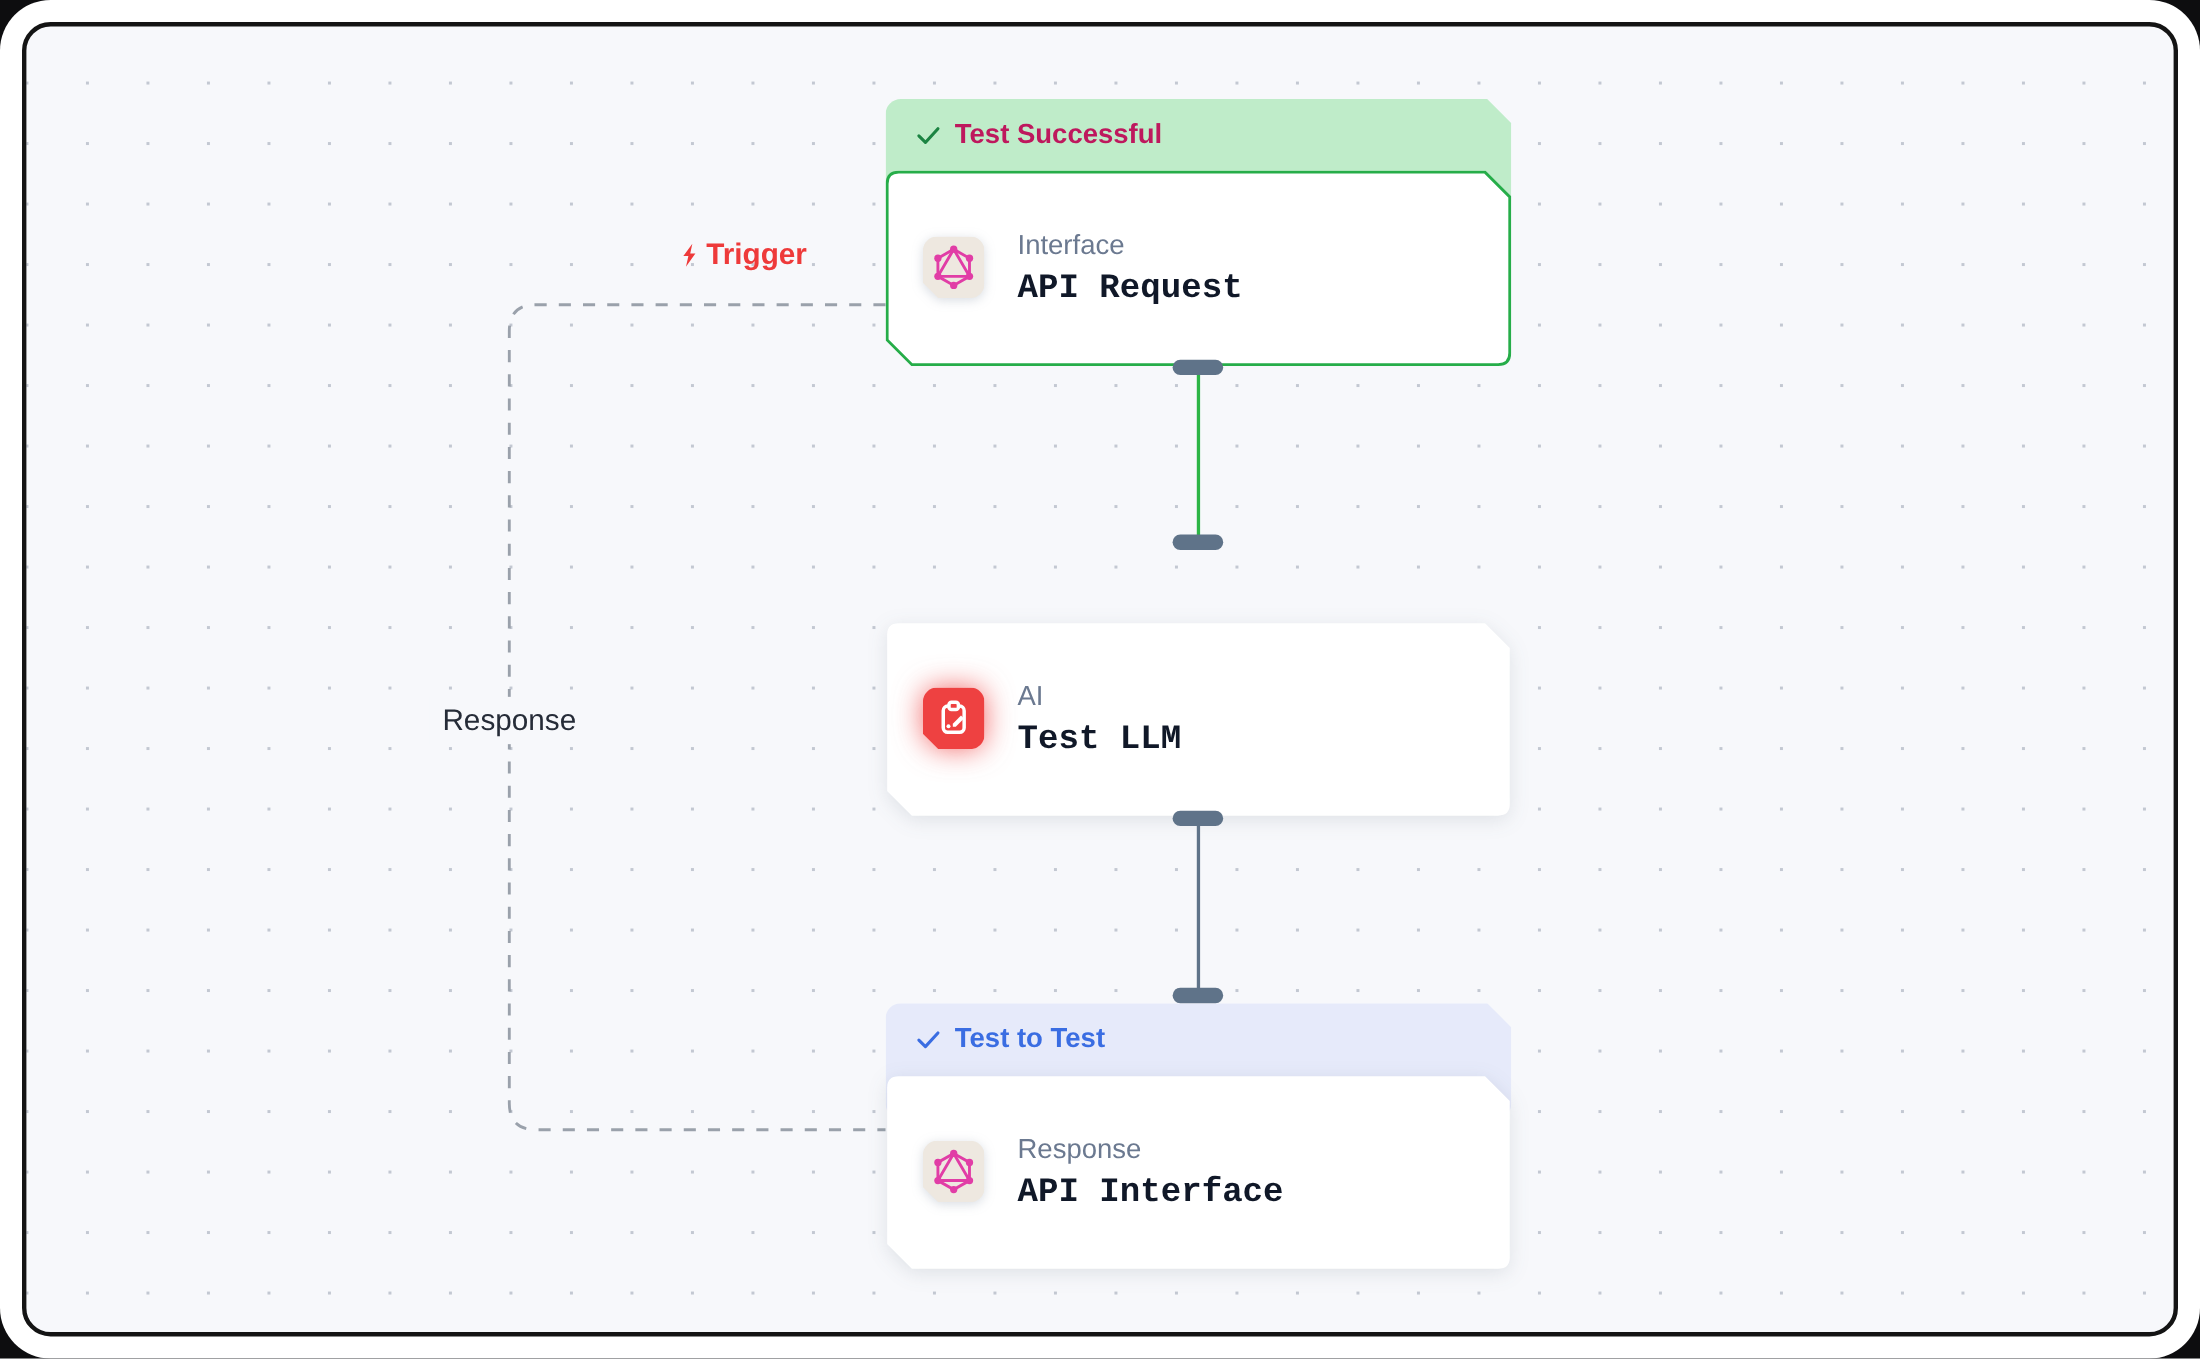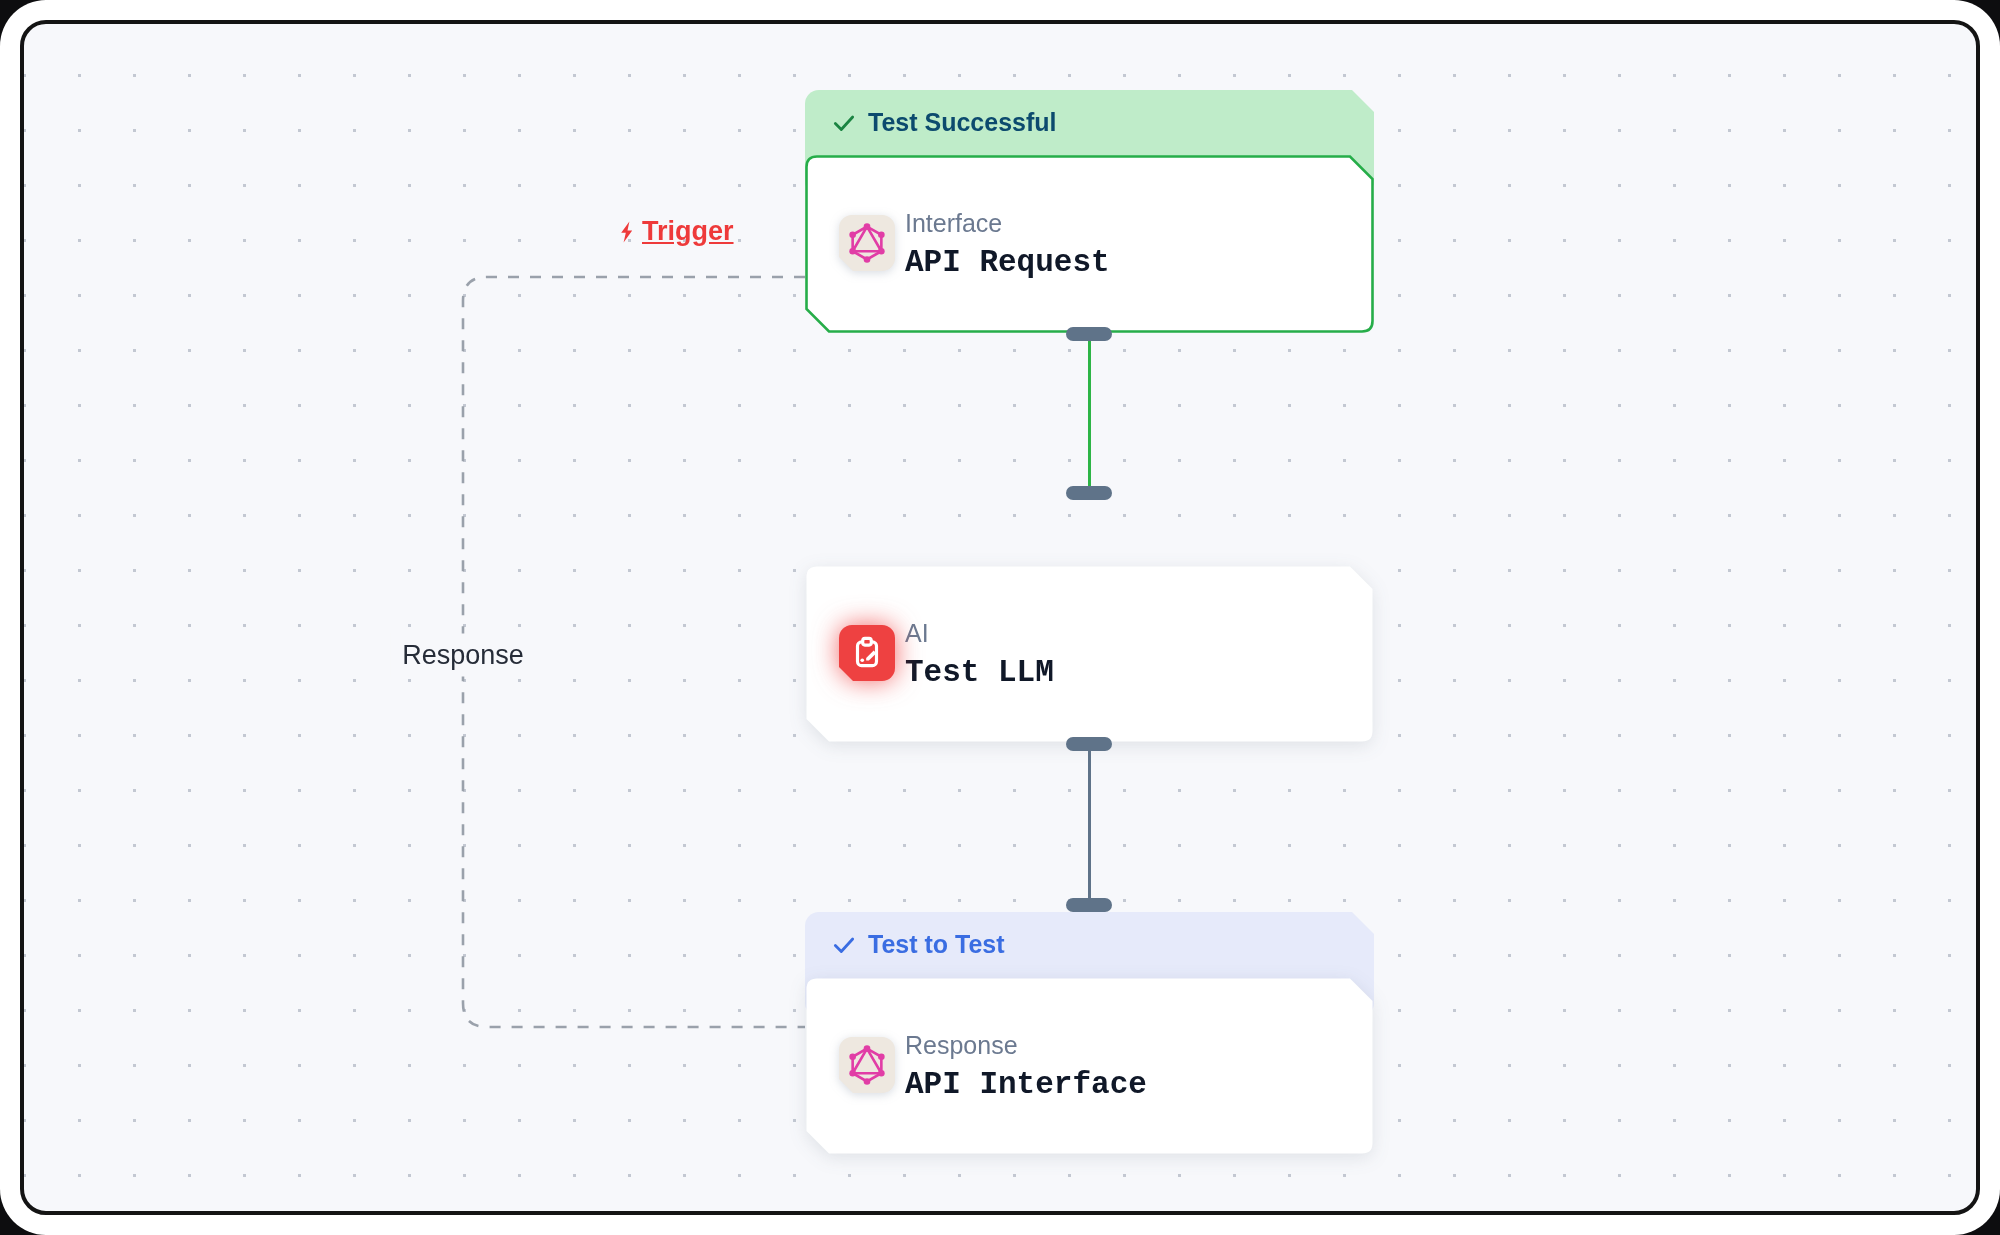--- a/index.html
+++ b/index.html
@@ -17,21 +17,21 @@
     border:4px solid #141414;border-radius:26px;overflow:hidden;
     background-image:radial-gradient(circle,#c3c8d2 1.5px,transparent 1.7px);
     background-size:55px 55px;background-position:28px 24px;
   }
   .edges-svg{position:absolute;left:0;top:0;z-index:1;}
 
   
   .trigger-label{
     position:absolute;left:592px;top:192px;z-index:2;
     display:flex;align-items:center;gap:2px;
-    color:#ee3a3a;font-size:27px;font-weight:700;text-decoration:underline;
+    color:#ee3a3a;font-size:27px;font-weight:700;
   }
   .response-label{
     position:absolute;left:439px;top:631px;z-index:2;
     transform:translate(-50%,-50%);
     background:#f7f8fb;padding:6px 12px;
     color:#262c38;font-size:27px;font-weight:400;
   }
 
   
   .node{position:absolute;width:569px;height:241px;z-index:3;}
@@ -40,28 +40,28 @@
   .node-3{left:781px;top:888px;}
   .banner{
     position:absolute;left:0;top:0;width:569px;height:105px;z-index:0;
     border-radius:14px;
     clip-path:polygon(0 0, calc(100% - 22px) 0, 100% 22px, 100% 100%, 0 100%);
   }
   .banner-inner{
     height:65px;display:flex;align-items:center;gap:11px;padding-left:26px;
     font-size:25px;font-weight:700;
   }
-  .banner-green{background:#bfecc9;color:#0c4a6e;}
+  .banner-green{background:#bfecc9;color:#be185d;}
   .banner-yellow{background:#faefa9;color:#8f760f;}
   .banner-blue{background:#e6eafa;color:#3a6de2;}
   .card-svg{position:absolute;left:0;top:65px;z-index:1;}
   .card-shadow{filter:drop-shadow(0 4px 9px rgba(51,65,85,0.12));}
   .card-content{
     position:absolute;left:0;top:65px;width:569px;height:176px;z-index:2;
-    display:flex;align-items:center;gap:10px;padding-left:34px;box-sizing:border-box;
+    display:flex;align-items:center;gap:30px;padding-left:34px;box-sizing:border-box;
   }
   .tile{
     width:56px;height:56px;border-radius:13px;flex:0 0 auto;
     display:flex;align-items:center;justify-content:center;
     clip-path:polygon(0 0,100% 0,100% 100%,14px 100%,0 calc(100% - 14px));
   }
   .tile-beige{background:#eee8e0;}
   .tile-red{background:#ee4141;}
   .tile-wrap{filter:drop-shadow(0 2px 5px rgba(100,116,139,0.25));}
   .tile-wrap-glow{filter:drop-shadow(0 0 13px rgba(239,68,68,0.8));}

